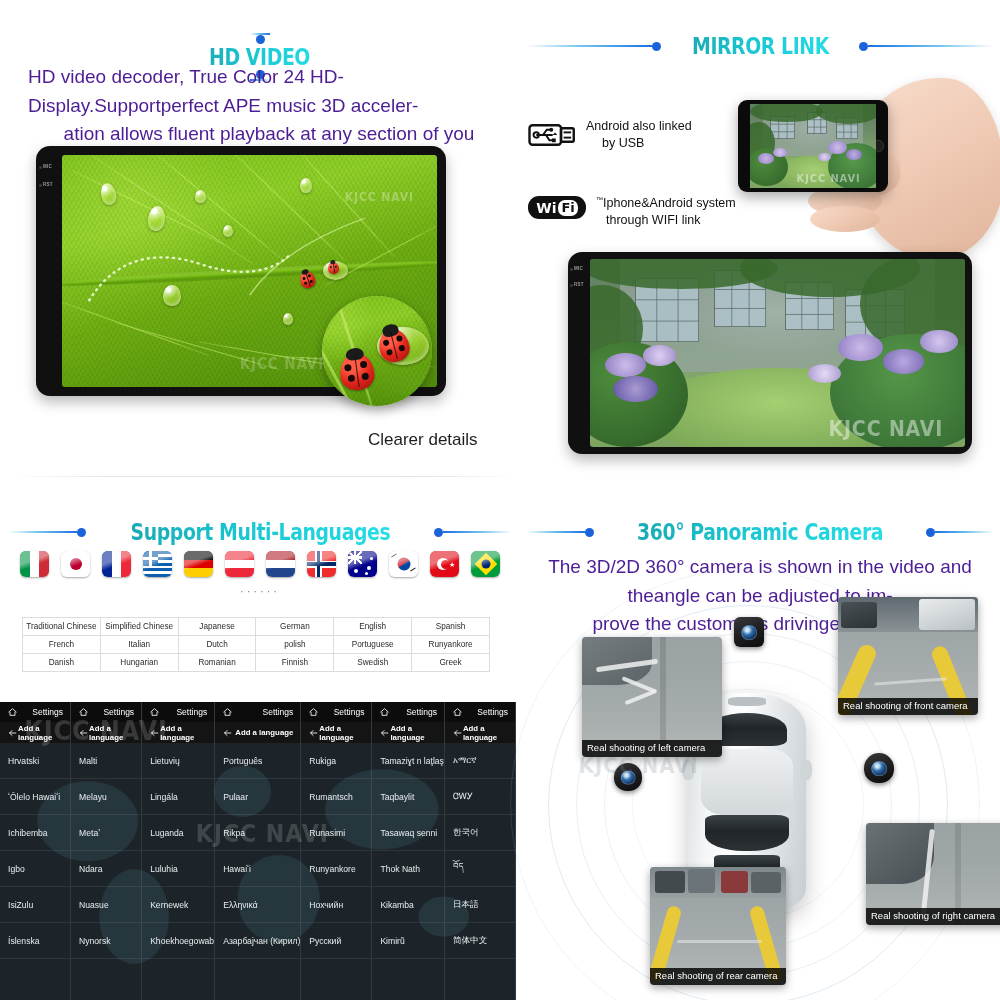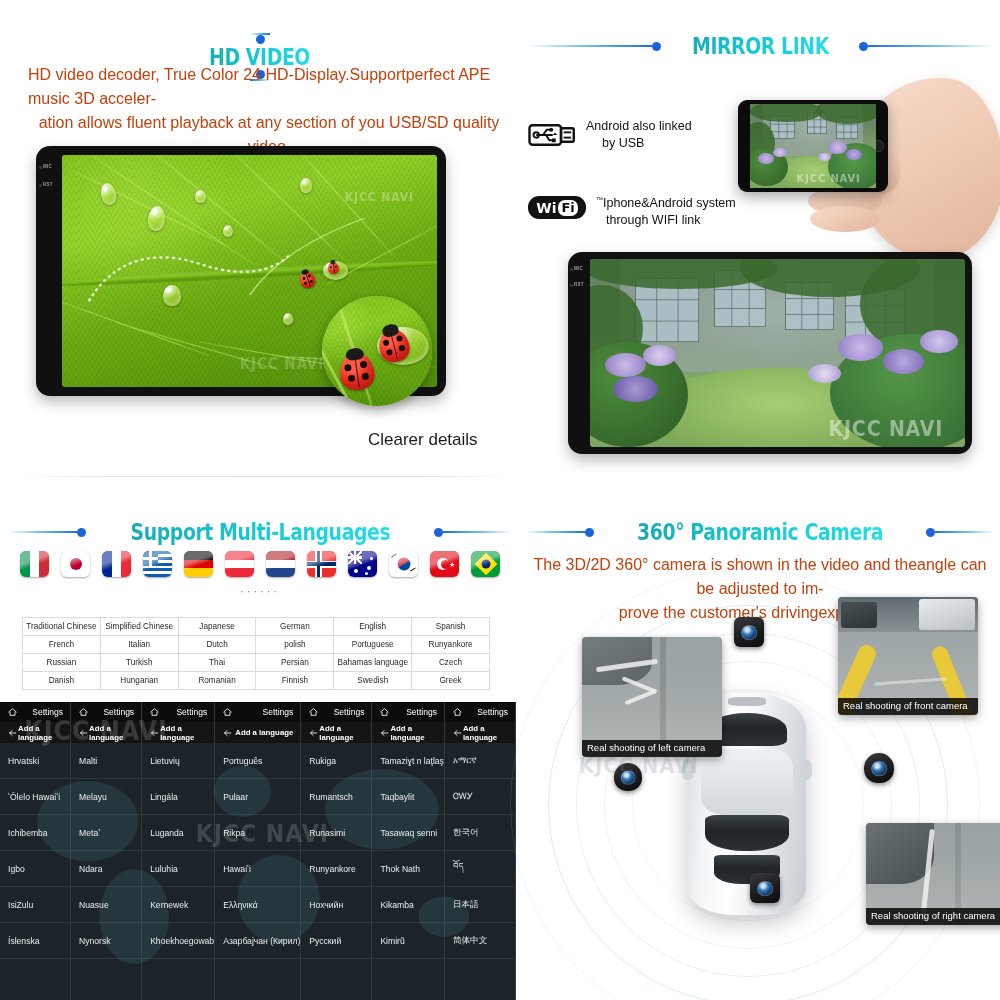--- a/index.html
+++ b/index.html
@@ -23,21 +23,21 @@
     flex: 0 0 auto; padding: 0 16px;
     font-family: "DejaVu Sans", sans-serif;
     font-weight: 700; font-size: 23px; letter-spacing: -0.5px;
     background: linear-gradient(100deg, #1aa6b0 0%, #18c4cf 40%, #27e0e8 100%);
     -webkit-background-clip: text; background-clip: text;
     color: transparent; -webkit-text-fill-color: transparent;
     transform: scaleX(0.82); transform-origin: center;
     white-space: nowrap;
   }
   .sec-desc {
-    text-align: center; font-size: 16px; color: #c2410c; line-height: 1.5;
+    text-align: center; font-size: 19px; color: #4c1d95; line-height: 1.5;
     font-family: "Liberation Sans", sans-serif;
   }
 
   
   .quad { position: absolute; }
   #q-hd     { left: 0;   top: 0;   width: 520px; height: 476px; }
   #q-mirror { left: 520px; top: 0; width: 480px; height: 476px; }
   #q-lang   { left: 0;   top: 497px; width: 520px; height: 503px; }
   #q-cam    { left: 520px; top: 497px; width: 480px; height: 503px; }
 
@@ -554,28 +554,20 @@
             </tr>
             <tr>
               <td>French</td>
               <td>Italian</td>
               <td>Dutch</td>
               <td>polish</td>
               <td>Portuguese</td>
               <td>Runyankore</td>
             </tr>
             <tr>
-              <td>Russian</td>
-              <td>Turkish</td>
-              <td>Thai</td>
-              <td>Persian</td>
-              <td>Bahamas  language</td>
-              <td>Czech</td>
-            </tr>
-            <tr>
               <td>Danish</td>
               <td>Hungarian</td>
               <td>Romanian</td>
               <td>Finnish</td>
               <td>Swedish</td>
               <td>Greek</td>
             </tr>
           </tbody>
       </table>
     </div>
@@ -805,20 +797,33 @@
           <div style="position:absolute;left:0;top:0;width:100%;height:30%;background:linear-gradient(180deg,#5e6a70,#8b9296);"></div>
           <div style="position:absolute;left:58%;top:2%;width:40%;height:26%;background:linear-gradient(160deg,#e9ecee,#b9c0c4);border-radius:3px;"></div>
           <div style="position:absolute;left:2%;top:4%;width:26%;height:22%;background:linear-gradient(160deg,#4a5256,#2c3236);border-radius:3px;"></div>
           <div class="parkline" style="left:4%;top:38%;width:18px;height:86px;transform:rotate(24deg);border-radius:20px;"></div>
           <div class="parkline" style="left:76%;top:40%;width:16px;height:80px;transform:rotate(-22deg);border-radius:20px;"></div>
           <div class="whiteline" style="left:26%;top:70%;width:52%;height:3px;transform:rotate(-4deg);opacity:.6;"></div>
           <div class="cap">Real shooting of front camera</div>
         </div>
       </div>
 
+      <div class="thumb" style="left:90px;top:272px;width:136px;height:118px;">
+        <div class="road">
+          <div style="position:absolute;left:0;top:0;width:100%;height:26%;background:linear-gradient(180deg,#7e878b,#9aa1a3);"></div>
+          <div style="position:absolute;left:4%;top:3%;width:22%;height:19%;background:#424a4e;border-radius:3px;"></div>
+          <div style="position:absolute;left:28%;top:2%;width:20%;height:20%;background:#6b7478;border-radius:3px;"></div>
+          <div style="position:absolute;left:52%;top:3%;width:20%;height:19%;background:#8a3a3a;border-radius:3px;"></div>
+          <div style="position:absolute;left:74%;top:4%;width:22%;height:18%;background:#5a6266;border-radius:3px;"></div>
+          <div class="parkline" style="left:6%;top:32%;width:14px;height:78px;transform:rotate(16deg);border-radius:20px;"></div>
+          <div class="parkline" style="left:80%;top:32%;width:14px;height:78px;transform:rotate(-16deg);border-radius:20px;"></div>
+          <div class="whiteline" style="left:20%;top:62%;width:62%;height:3px;opacity:.55;"></div>
+          <div class="cap">Real shooting of rear camera</div>
+        </div>
+      </div>
 
       <div class="thumb" style="left:306px;top:228px;width:148px;height:102px;">
         <div class="road">
           <div style="position:absolute;left:0;top:0;width:46%;height:60%;background:linear-gradient(140deg,#6a7276,#474e52);border-radius:0 0 46% 0;"></div>
           <div class="whiteline" style="left:40%;top:6%;width:5px;height:90%;transform:rotate(6deg);"></div>
           <div style="position:absolute;left:60%;top:0;width:4%;height:100%;background:rgba(0,0,0,.10);"></div>
           <div class="cap">Real shooting of right camera</div>
         </div>
       </div>
 

